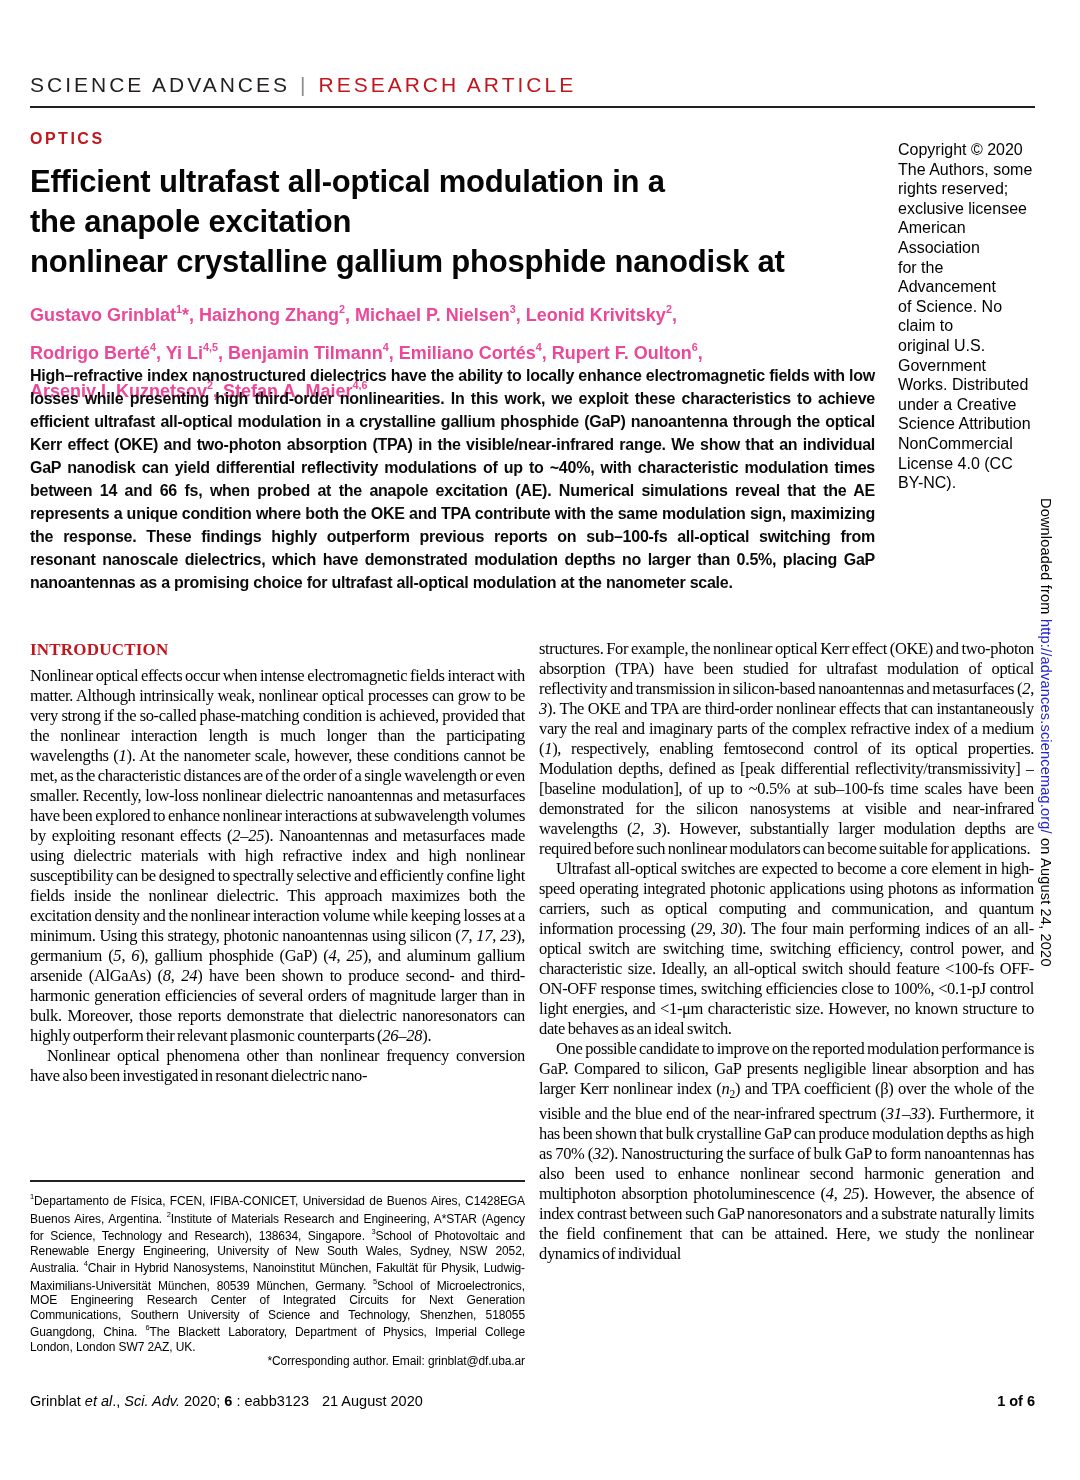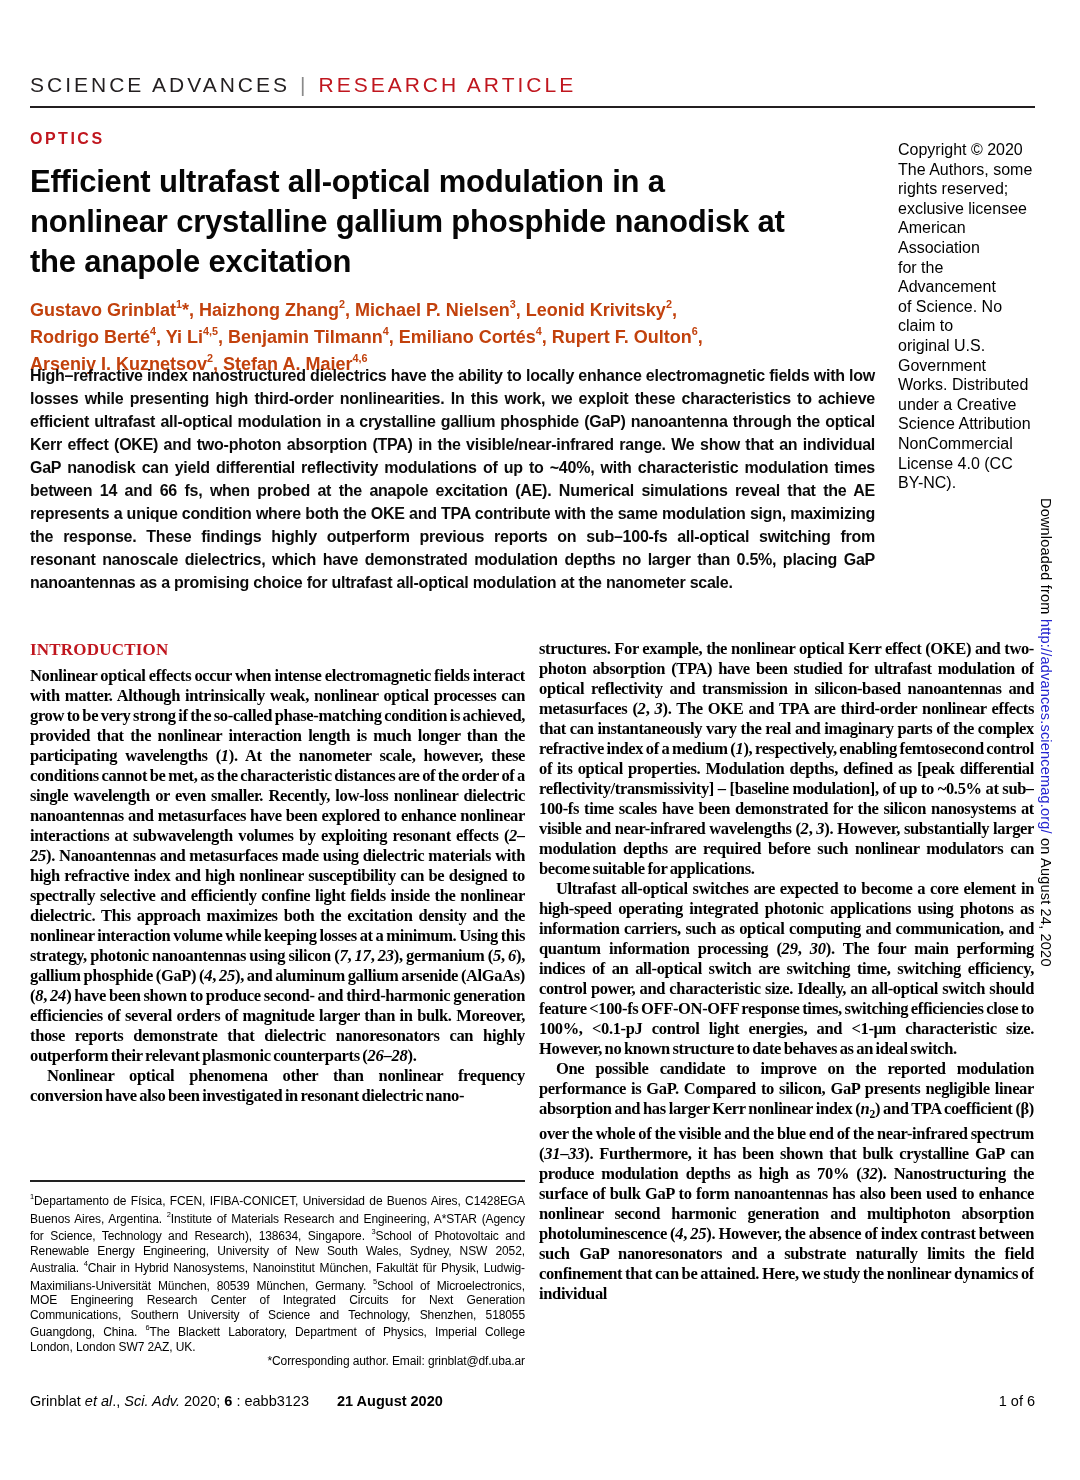--- a/index.html
+++ b/index.html
@@ -17,82 +17,82 @@
   
   .section-label{position:absolute;left:30px;top:130px;font-size:16px;font-weight:bold;
                  letter-spacing:2.5px;color:#c0161e;}
 
   
   .title{position:absolute;left:30px;top:162px;margin:0;font-size:31px;line-height:40px;
          font-weight:bold;color:#060606;letter-spacing:-0.2px;}
   .title div{white-space:nowrap;}
 
   
-  .authors{position:absolute;left:30px;top:294px;font-size:18px;line-height:22px;
-           font-weight:bold;color:#c2410c;}
+  .authors{position:absolute;left:30px;top:294px;font-size:18px;line-height:33px;
+           font-weight:bold;color:#ec4899;}
   .authors sup{font-size:60%;position:relative;top:-1px;}
 
   
   .abstract{position:absolute;left:30px;top:364px;width:845px;margin:0;
             font-size:16px;line-height:23px;font-weight:bold;color:#0a0a0a;
             text-align:justify;letter-spacing:-0.25px;}
 
   
   .copyright{position:absolute;left:898px;top:140px;width:142px;font-size:16px;
              line-height:19.6px;color:#000;}
 
   
   .columns{position:absolute;left:30px;top:639px;width:1005px;display:flex;gap:14px;}
   .col{width:495px;}
   .col-left{max-height:538px;overflow:hidden;}
   .col-right{max-height:760px;overflow:hidden;}
   .intro-heading{margin:0 0 5px 0;font-size:17px;line-height:22px;font-weight:bold;
                  color:#c0161e;letter-spacing:0.2px;}
   .bodytext{font-family:"Liberation Serif", serif;font-size:16.5px;line-height:20px;
             text-align:justify;letter-spacing:-0.35px;word-spacing:-1.2px;color:#000;}
-  .bodytext p{margin:0;font-weight:bold;}
+  .bodytext p{margin:0;}
   .bodytext p.indent{text-indent:17px;}
   .bodytext i{letter-spacing:-0.2px;}
   .bodytext sub{font-size:70%;}
 
   
   .fn-rule{position:absolute;left:30px;top:1180px;width:495px;height:1.5px;background:#222;}
   .footnotes{position:absolute;left:30px;top:1191px;width:495px;font-size:12px;
              line-height:14.5px;text-align:justify;letter-spacing:-0.1px;color:#000;}
   .footnotes sup{font-size:62%;position:relative;top:-1px;}
   .footnotes .corr{text-align:right;}
 
   
   .sidebar-note{position:absolute;left:1038px;top:498px;writing-mode:vertical-rl;
                 text-orientation:mixed;font-size:14.5px;letter-spacing:0.2px;color:#000;
                 white-space:nowrap;}
   .sidebar-note .url{color:#2424d0;text-decoration:none;}
 
   
   .footer{position:absolute;left:30px;top:1393px;width:1005px;display:flex;
           align-items:center;font-size:14.5px;color:#000;}
-  .footer .date{margin-left:28px;font-weight:bold;}
-  .footer .page-num{margin-left:auto;font-weight:normal;}
+  .footer .date{margin-left:13px;}
+  .footer .page-num{margin-left:auto;font-weight:bold;}
 </style>
 </head>
 <body>
 
 <div class="page">
 
   <header class="masthead">
     <span class="journal">SCIENCE ADVANCES</span><span class="sep">|</span><span class="arttype">RESEARCH ARTICLE</span>
   </header>
   <div class="mast-rule"></div>
 
   <div class="section-label">OPTICS</div>
 
   <h1 class="title">
     <div>Efficient ultrafast all-optical modulation in a</div>
+    <div>the anapole excitation</div>
     <div>nonlinear crystalline gallium phosphide nanodisk at</div>
-    <div>the anapole excitation</div>
   </h1>
 
   <div class="authors">
     <div>Gustavo Grinblat<sup>1</sup>*, Haizhong Zhang<sup>2</sup>, Michael P. Nielsen<sup>3</sup>, Leonid Krivitsky<sup>2</sup>,</div>
     <div>Rodrigo Berté<sup>4</sup>, Yi Li<sup>4,5</sup>, Benjamin Tilmann<sup>4</sup>, Emiliano Cortés<sup>4</sup>, Rupert F. Oulton<sup>6</sup>,</div>
     <div>Arseniy I. Kuznetsov<sup>2</sup>, Stefan A. Maier<sup>4,6</sup></div>
   </div>
 
   <p class="abstract">High–refractive index nanostructured dielectrics have the ability to locally enhance electromagnetic fields with low losses while presenting high third-order nonlinearities. In this work, we exploit these characteristics to achieve efficient ultrafast all-optical modulation in a crystalline gallium phosphide (GaP) nanoantenna through the optical Kerr effect (OKE) and two-photon absorption (TPA) in the visible/near-infrared range. We show that an individual GaP nanodisk can yield differential reflectivity modulations of up to ~40%, with characteristic modulation times between 14 and 66 fs, when probed at the anapole excitation (AE). Numerical simulations reveal that the AE represents a unique condition where both the OKE and TPA contribute with the same modulation sign, maximizing the response. These findings highly outperform previous reports on sub–100-fs all-optical switching from resonant nanoscale dielectrics, which have demonstrated modulation depths no larger than 0.5%, placing GaP nanoantennas as a promising choice for ultrafast all-optical modulation at the nanometer scale.</p>
 

